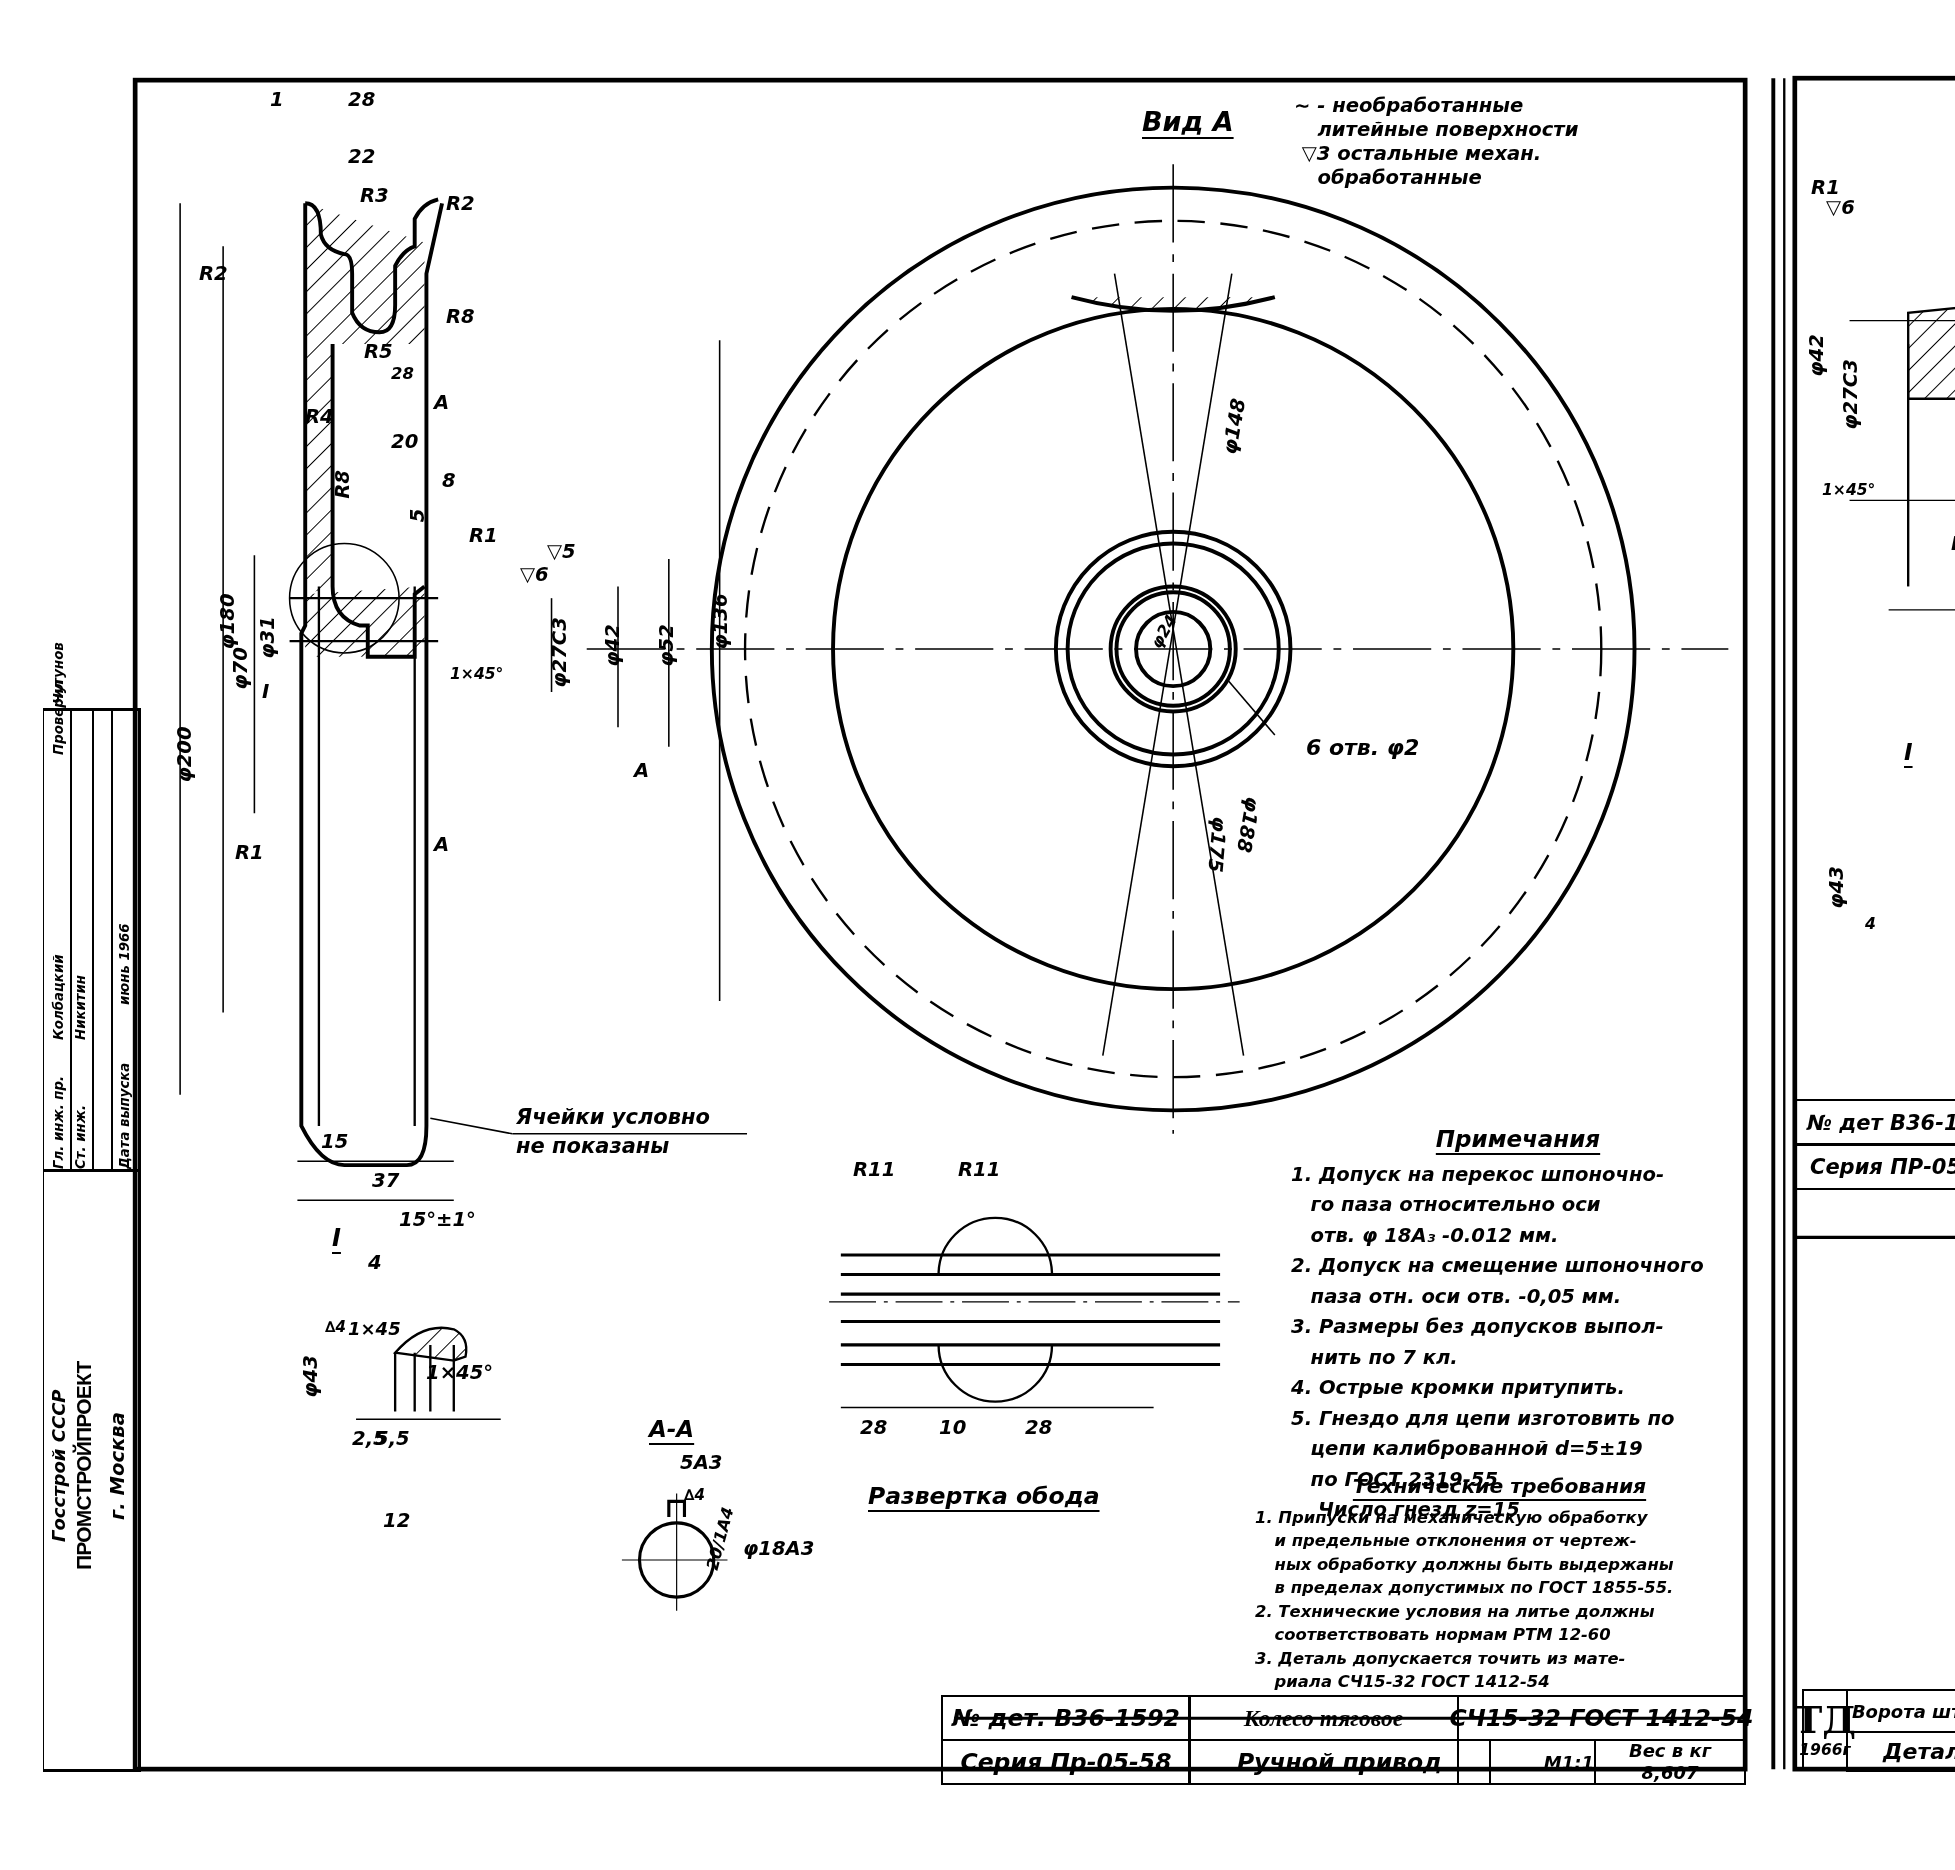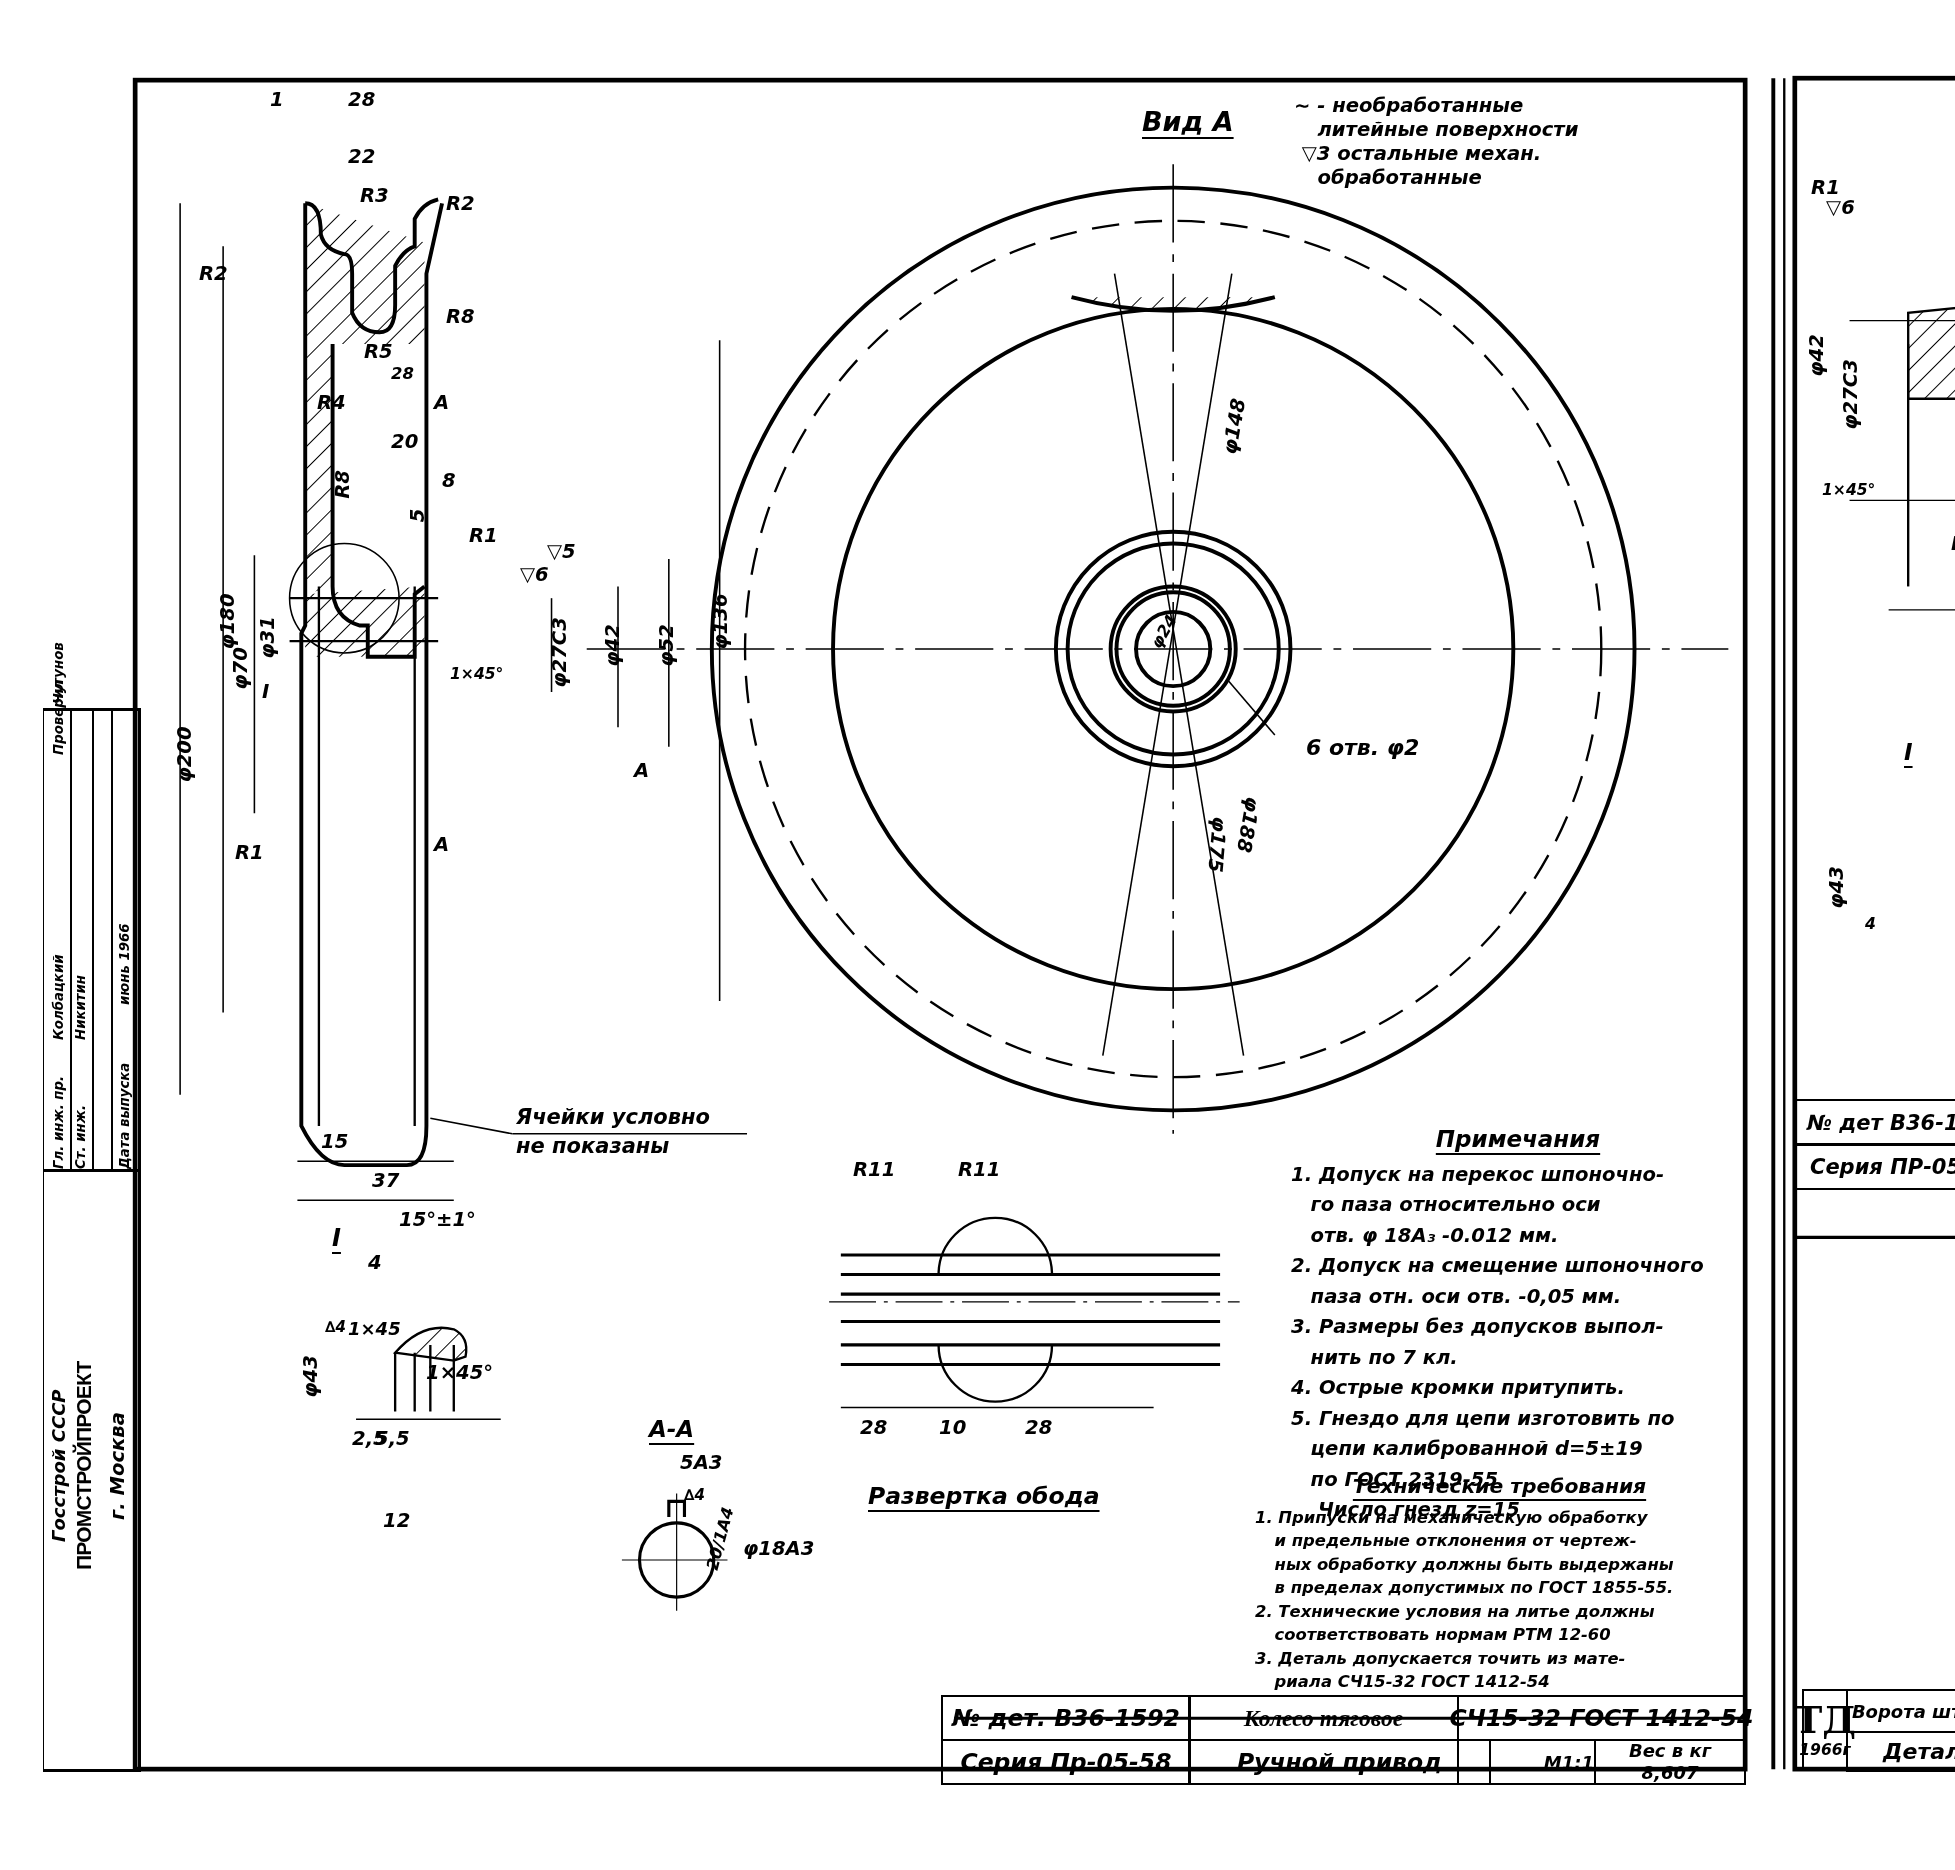--- a/index.html
+++ b/index.html
@@ -144,21 +144,21 @@
 <div class="abs hand" style="left:1306px;top:735px;font-size:22px;">6 отв. φ2</div>
 <div class="abs hand" style="left:1220px;top:813px;font-size:19.6px;transform:rotate(100deg);">φ188</div>
 <div class="abs hand" style="left:1189px;top:833px;font-size:19.6px;transform:rotate(95deg);">φ175</div>
 
 <div class="abs dim" style="left:270px;top:88px;">1</div>
 <div class="abs dim" style="left:348px;top:88px;">28</div>
 <div class="abs dim" style="left:348px;top:145px;">22</div>
 <div class="abs dim" style="left:360px;top:184px;">R3</div>
 <div class="abs dim" style="left:446px;top:192px;">R2</div>
 <div class="abs dim" style="left:199px;top:262px;">R2</div>
-<div class="abs dim" style="left:227px;top:391px;transform:translateX(78px);padding-left:12px;">R4</div>
+<div class="abs dim" style="left:227px;top:405px;transform:translateX(78px);">R4</div>
 <div class="abs dim" style="left:446px;top:305px;">R8</div>
 <div class="abs dim" style="left:364px;top:340px;">R5</div>
 <div class="abs dim" style="left:391px;top:364px;font-size:16.4px;">28</div>
 <div class="abs dim" style="left:391px;top:430px;">20</div>
 <div class="abs dim" style="left:442px;top:469px;">8</div>
 <div class="abs dim" style="left:328px;top:473px;transform:rotate(-90deg);">R8</div>
 <div class="abs dim" style="left:411px;top:504px;transform:rotate(-90deg);">5</div>
 <div class="abs dim" style="left:469px;top:524px;">R1</div>
 <div class="abs dim" style="left:547px;top:540px;">▽5</div>
 <div class="abs dim" style="left:520px;top:563px;">▽6</div>

